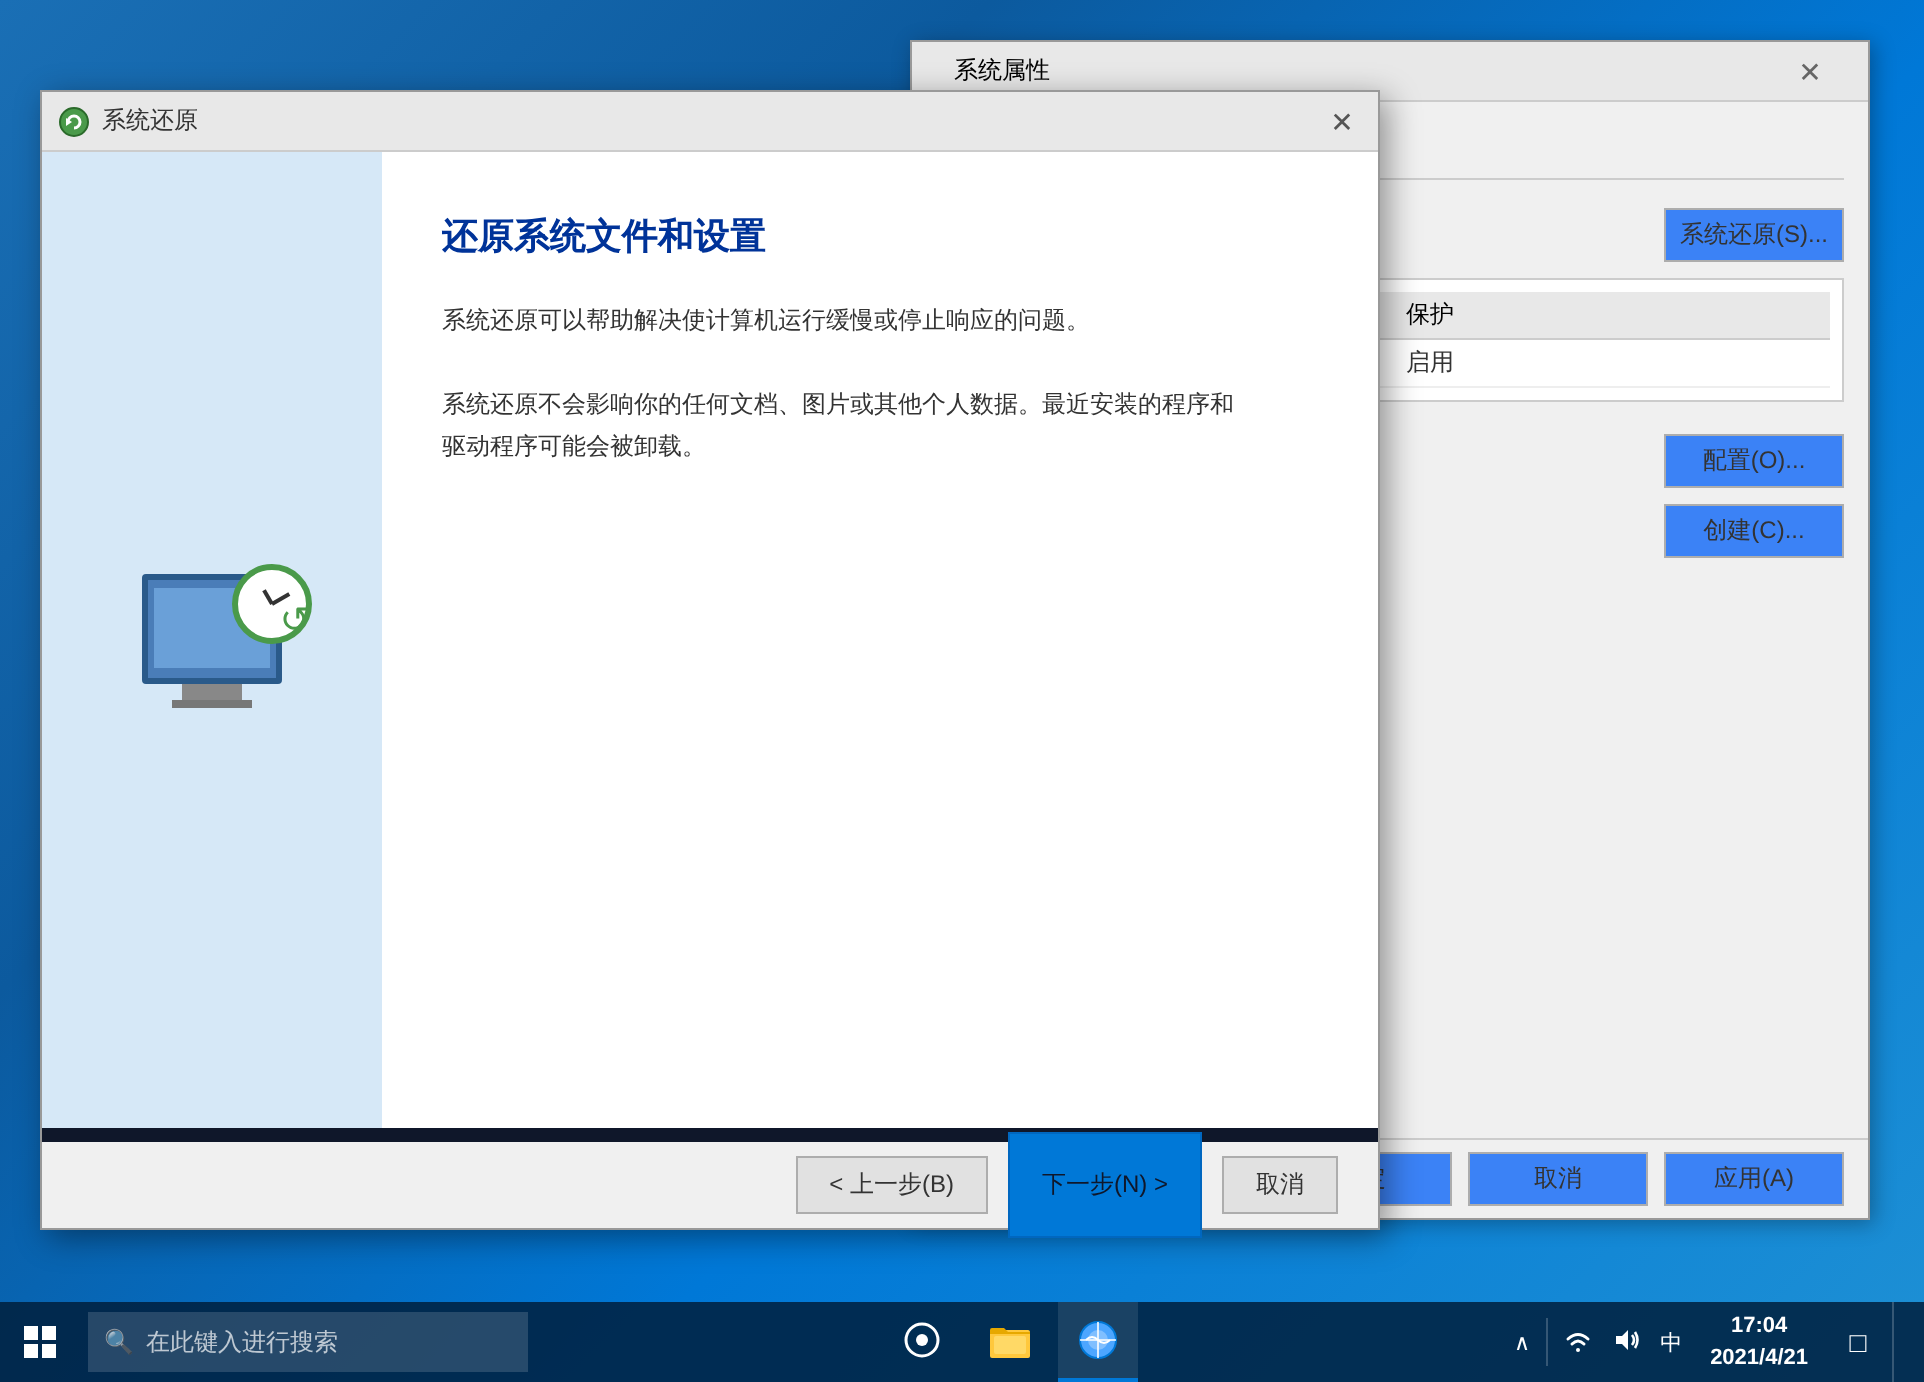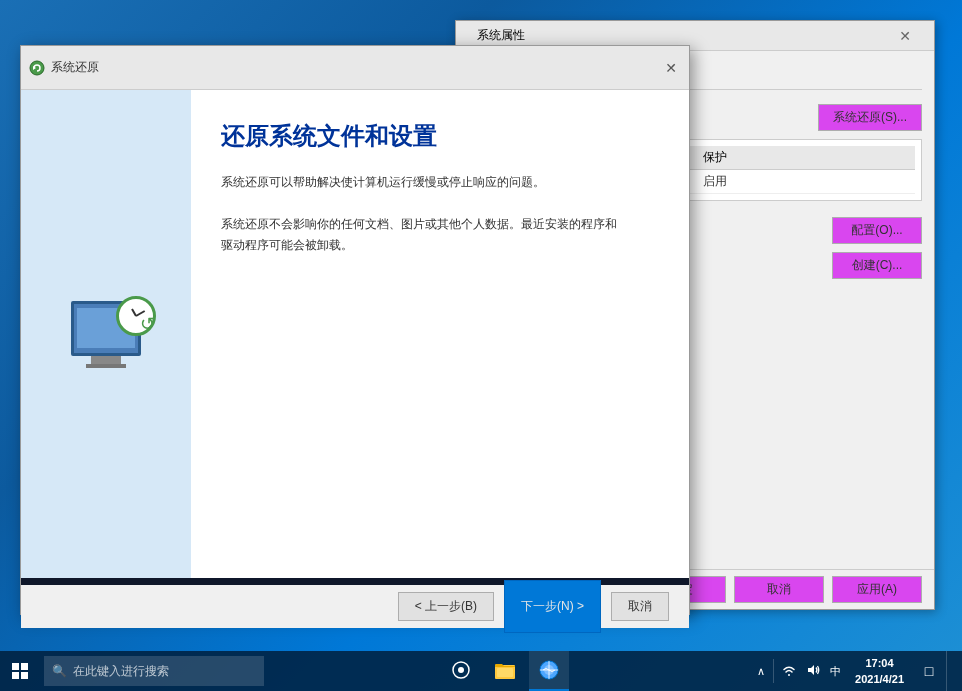--- a/index.html
+++ b/index.html
@@ -85,23 +85,23 @@
       margin-bottom: 8px;
       line-height: 1.6;
     }
 
     .sys-restore-btn {
       float: right;
       margin-top: 4px;
     }
 
     .button-standard {
-      background: #d946ef;
+      background: #3b82f6;
       border: 1px solid #adadad;
-      padding: 4px 14px;
+      padding: 4px 0;
       font-size: 12px;
       cursor: pointer;
       color: #333;
       font-family: "Microsoft YaHei", sans-serif;
       min-width: 90px;
     }
 
     .protection-table-header {
       display: flex;
       background: #e8e8e8;
@@ -150,21 +150,21 @@
       width: 670px;
       height: 570px;
       background: white;
       border: 1px solid #999;
       box-shadow: 4px 4px 15px rgba(0,0,0,0.4);
       z-index: 10;
     }
 
     .dialog-titlebar {
       background: #e8e8e8;
-      height: 44px;
+      height: 30px;
       display: flex;
       align-items: center;
       padding: 0 8px;
       border-bottom: 1px solid #ccc;
       justify-content: space-between;
     }
 
     .dialog-titlebar-left {
       display: flex;
       align-items: center;
@@ -300,21 +300,21 @@
       right: -2px;
     }
 
     .dialog-main {
       flex: 1;
       padding: 30px 30px 20px 30px;
       overflow-y: auto;
     }
 
     .dialog-heading {
-      font-size: 24px;
+      font-size: 18px;
       color: #003399;
       font-weight: bold;
       margin-bottom: 20px;
     }
 
     .dialog-text {
       font-size: 12px;
       color: #333;
       line-height: 1.8;
       margin-bottom: 20px;
@@ -341,21 +341,21 @@
       color: #333;
     }
 
     .btn-next {
       background: #0078d7;
       border: 1px solid #0067c0;
       padding: 17px 16px;
       font-size: 12px;
       cursor: pointer;
       font-family: "Microsoft YaHei", sans-serif;
-      color: #e5e5e5;
+      color: #0f172a;
     }
 
     .btn-cancel {
       background: #e1e1e1;
       border: 1px solid #adadad;
       padding: 5px 16px;
       font-size: 12px;
       cursor: pointer;
       font-family: "Microsoft YaHei", sans-serif;
       color: #333;

